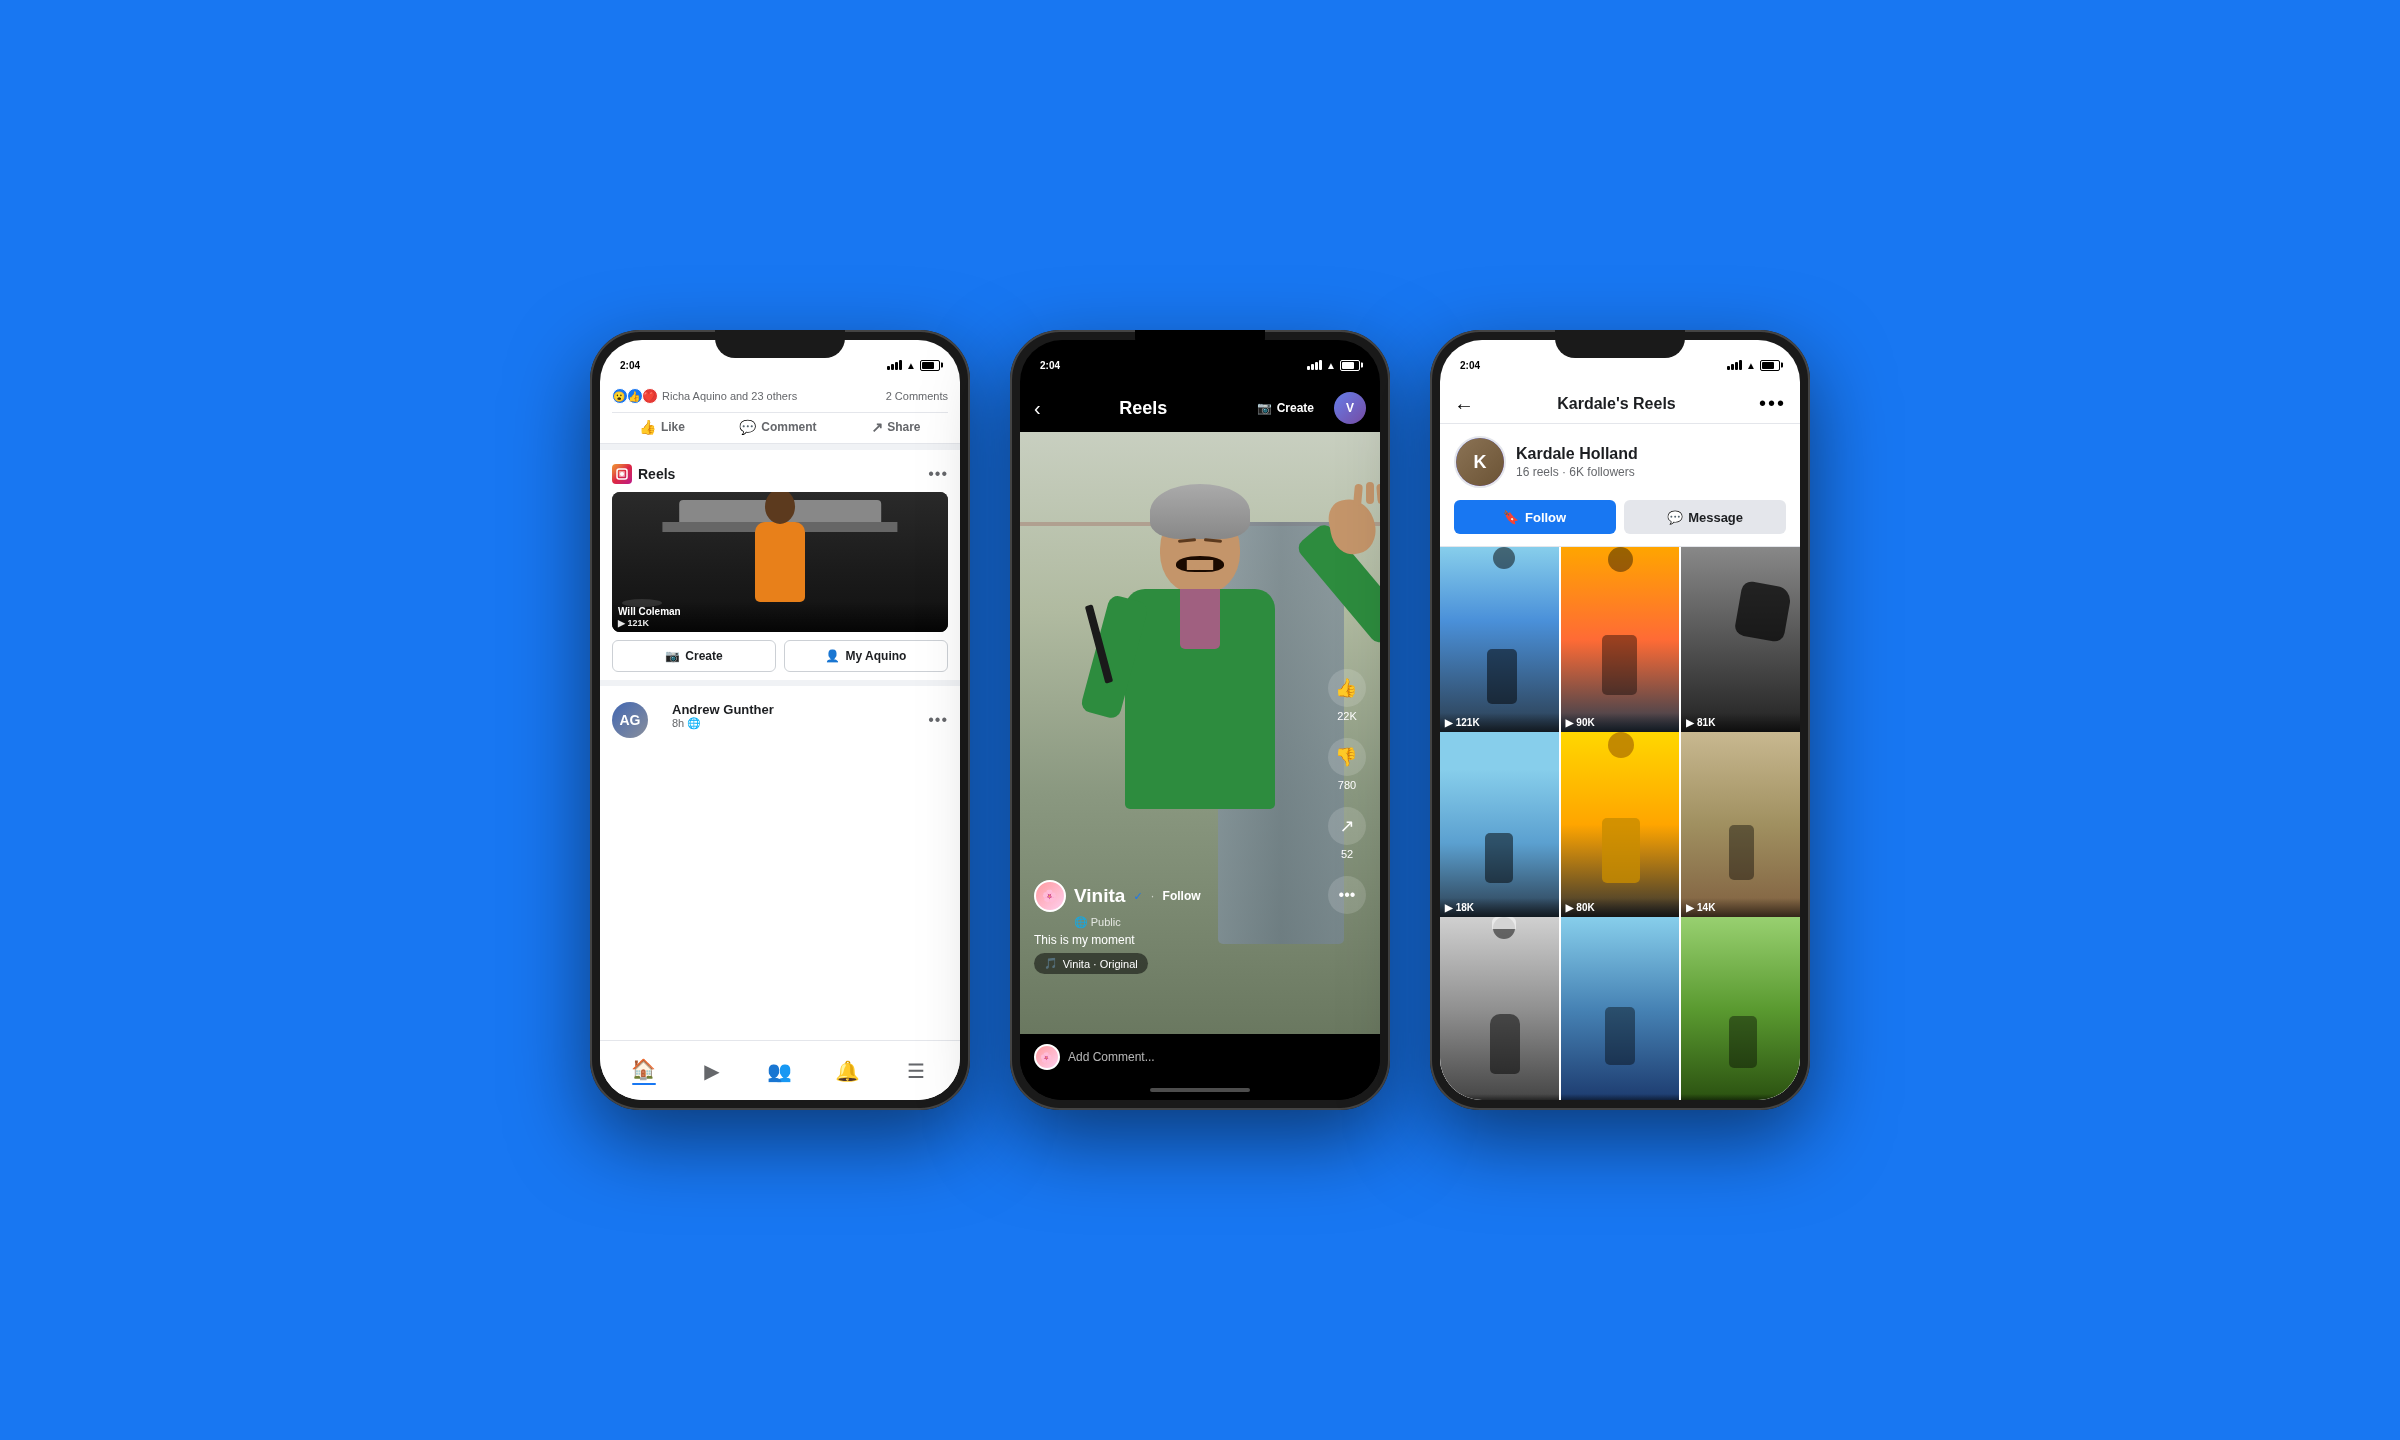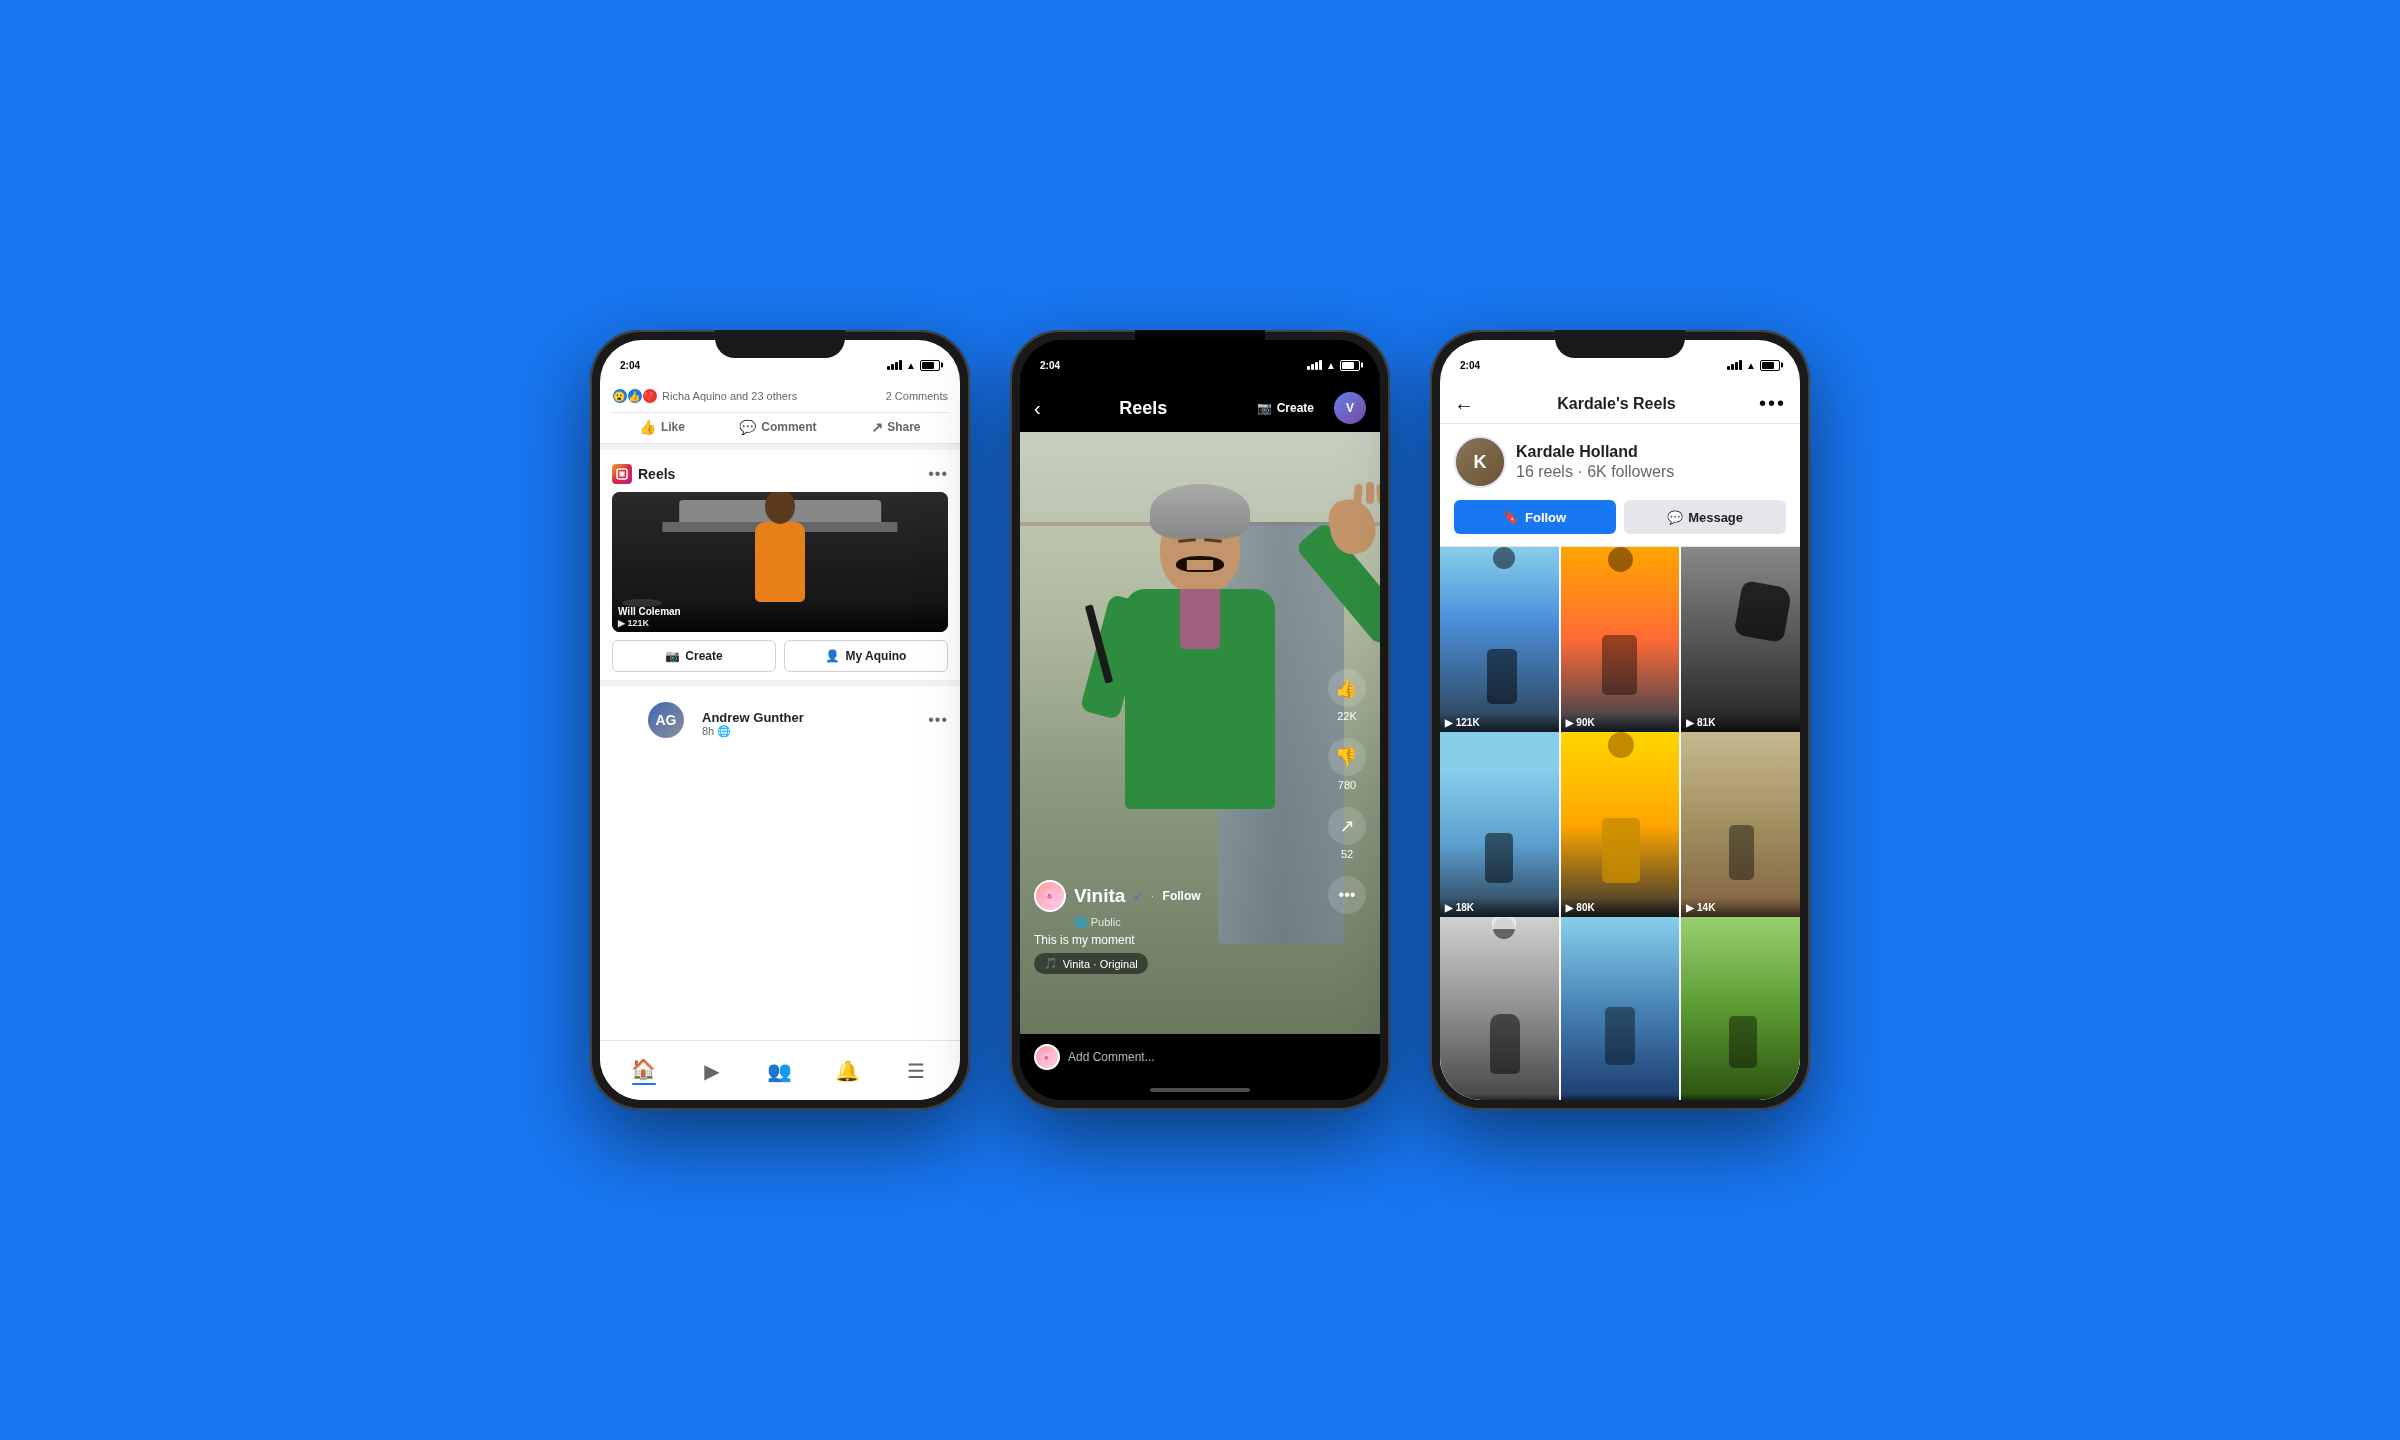--- a/index.html
+++ b/index.html
@@ -226,21 +226,21 @@
     .post-section {
       background: #fff;
       margin-top: 6px;
       padding: 10px 12px;
     }
     .post-header {
       display: flex;
       align-items: center;
       justify-content: space-between;
     }
-    .post-user { display: flex; align-items: flex-end; gap: 18px; margin-left: 36px; }
+    .post-user { display: flex; align-items: flex-start; gap: 24px; }
     .avatar-circle {
       width: 36px;
       height: 36px;
       border-radius: 50%;
       overflow: hidden;
       flex-shrink: 0;
     }
     .avatar-gradient {
       width: 100%;
       height: 100%;
@@ -490,21 +490,21 @@
       font-size: 18px;
       font-weight: 700;
       overflow: hidden;
     }
     .profile-user-details .profile-name {
       font-size: 16px;
       font-weight: 700;
       color: #1c1e21;
     }
     .profile-user-details .profile-stats {
-      font-size: 16px;
+      font-size: 12px;
       color: #65676b;
       margin-top: 2px;
     }
     .profile-action-btns { display: flex; gap: 8px; }
     .follow-btn {
       flex: 1;
       height: 34px;
       background: #1877F2;
       border-radius: 6px;
       display: flex;

